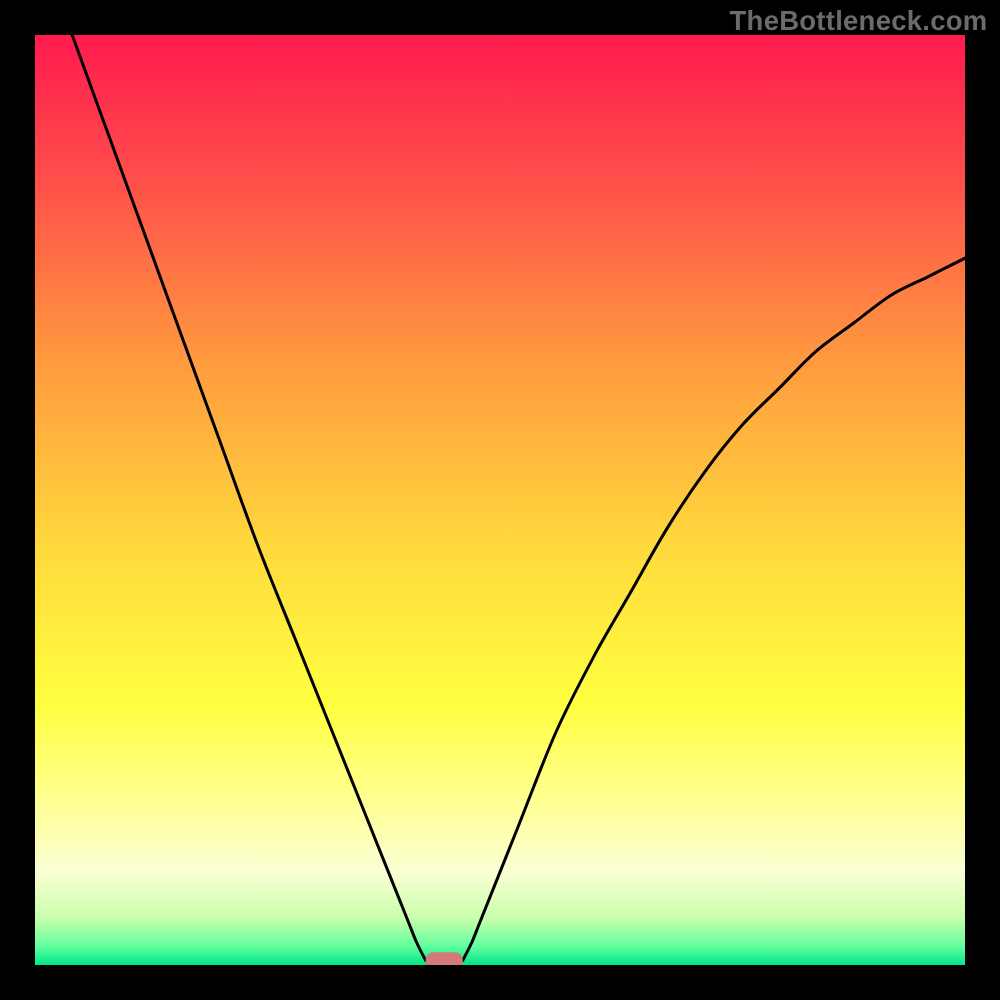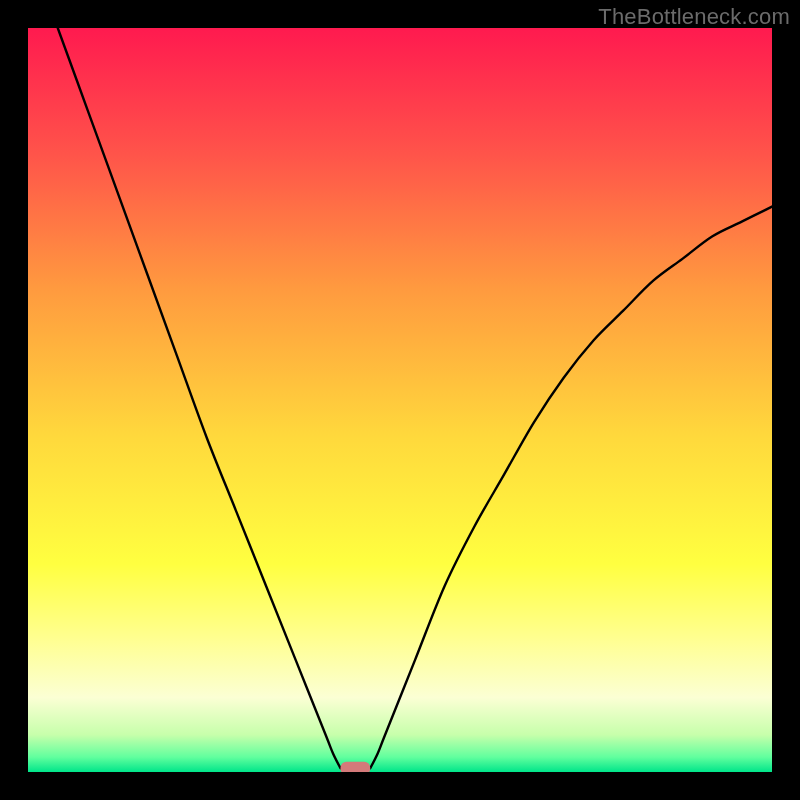--- a/index.html
+++ b/index.html
@@ -10,21 +10,21 @@
     height: 800px;
     background: #000;
     position: relative;
   }
   .watermark {
     position: absolute;
     top: 4px;
     right: 10px;
     color: #6b6b6b;
     font-size: 22px;
-    font-weight: 400;
+    font-weight: 700;
     letter-spacing: 0.2px;
     z-index: 10;
   }
   .plot-wrap {
     position: absolute;
     left: 28px;
     top: 28px;
     width: 744px;
     height: 744px;
   }

